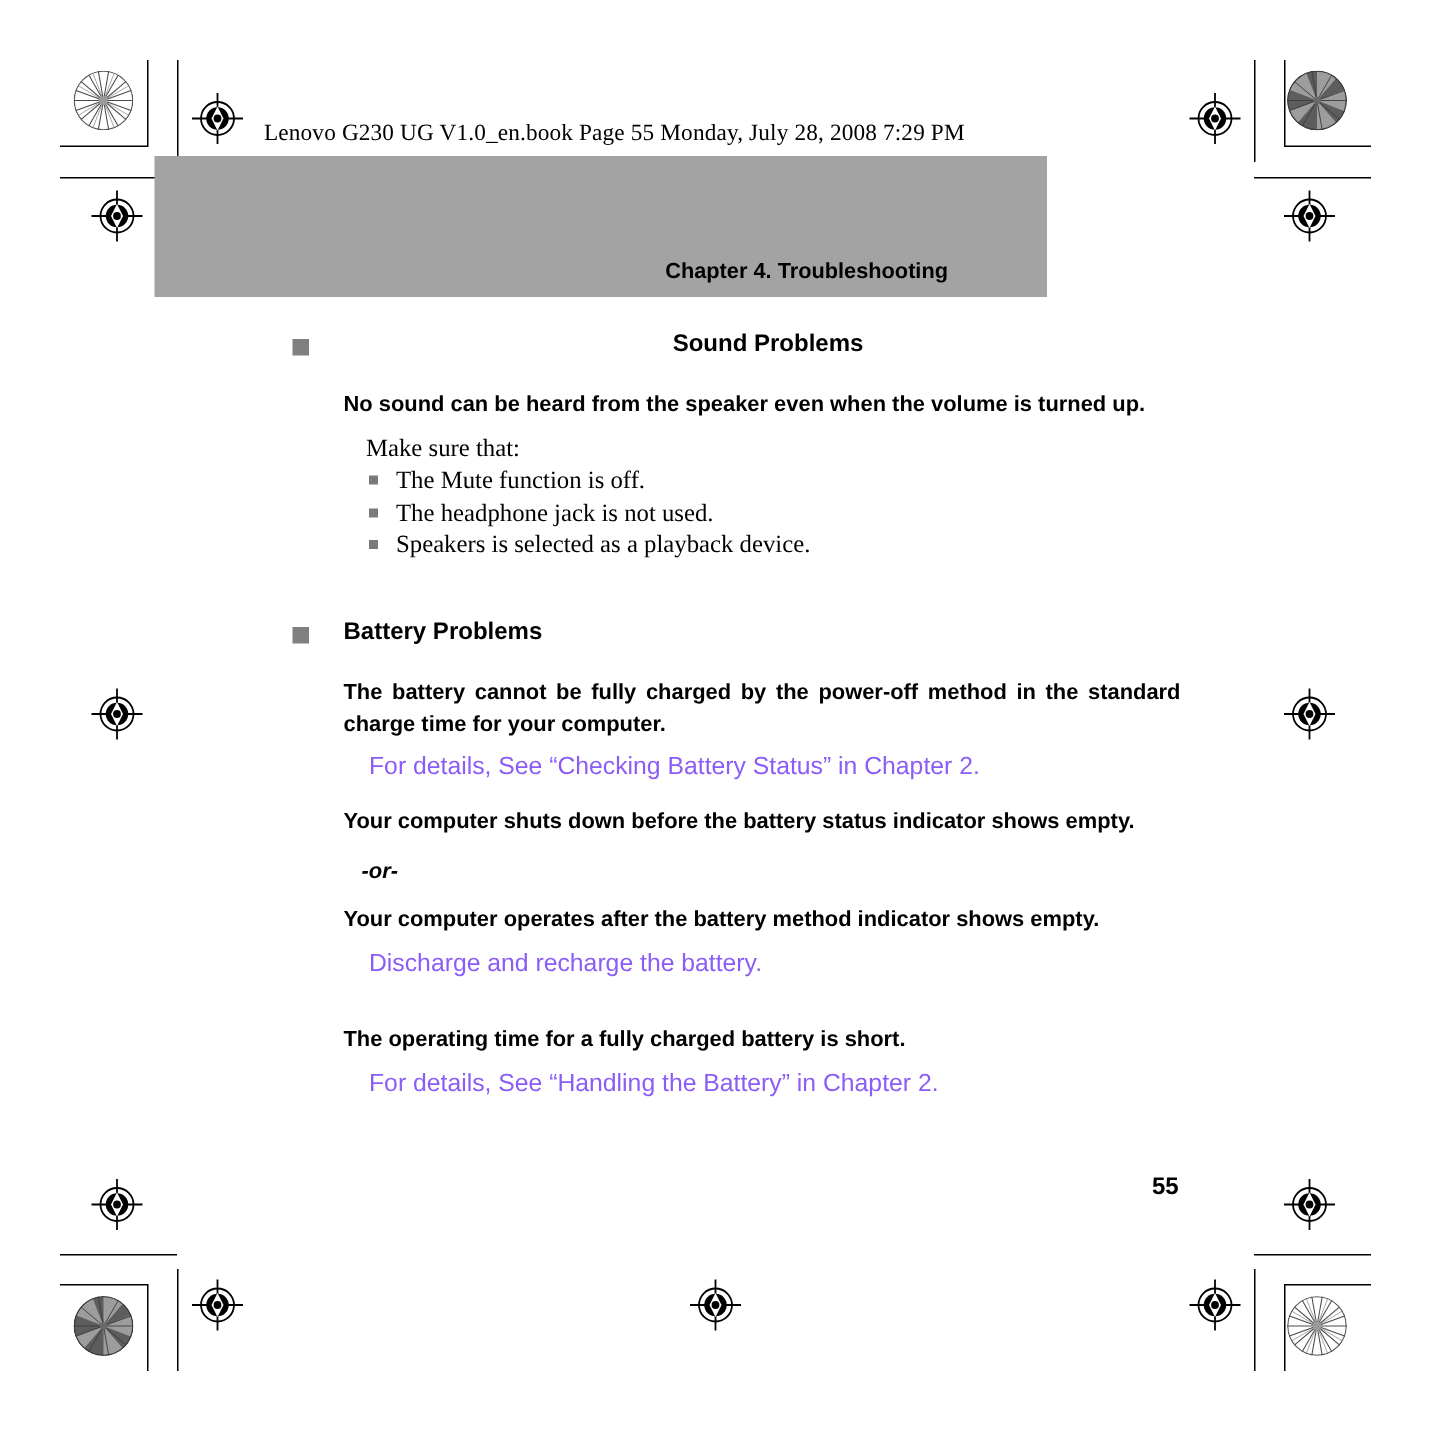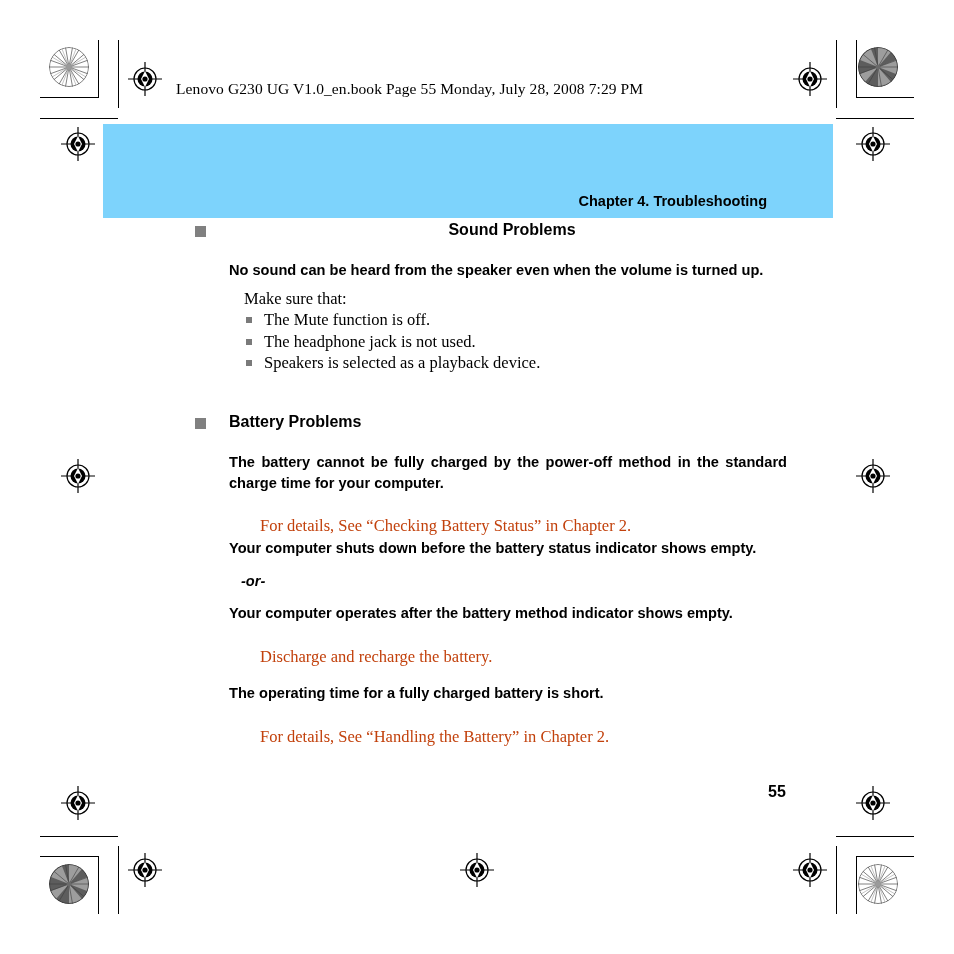--- a/index.html
+++ b/index.html
@@ -48,24 +48,24 @@
     font-family: "Liberation Serif", serif;
     font-size: 15.5px;
     color: #000;
     white-space: nowrap;
     letter-spacing: 0.1px;
   }
 
   .chapter-band {
     position: absolute;
     left: 103px;
-    top: 124px;
-    width: 730px;
+    top: 104px;
+    width: 595px;
     height: 94px;
-    background: #7dd3fc;
+    background: #a3a3a3;
   }
   .chapter-title {
     position: absolute;
     right: 66px;
     bottom: 9px;
     font-family: "Liberation Sans", sans-serif;
     font-weight: bold;
     font-size: 14.5px;
     color: #000;
     white-space: nowrap;
@@ -119,25 +119,25 @@
   .question.nojust { text-align: left; }
   .or-sep {
     font-family: "Liberation Sans", sans-serif;
     font-weight: bold;
     font-style: italic;
     font-size: 14.6px;
     line-height: 20.5px;
     margin: 12px;
   }
   .answer {
-    font-family: Liberation Serif, serif;
+    font-family: Liberation Sans, sans-serif;
     font-size: 16.5px;
     line-height: 21px;
-    color: #c2410c;
-    margin: 16px;
+    color: #8b5cf6;
+    margin: 2px;
     padding-left: 15px;
   }
   .answer-lead {
     font-family: "Liberation Serif", serif;
     font-size: 16.5px;
     line-height: 21.5px;
     margin: 0;
     padding-left: 15px;
   }
   .check-list {

